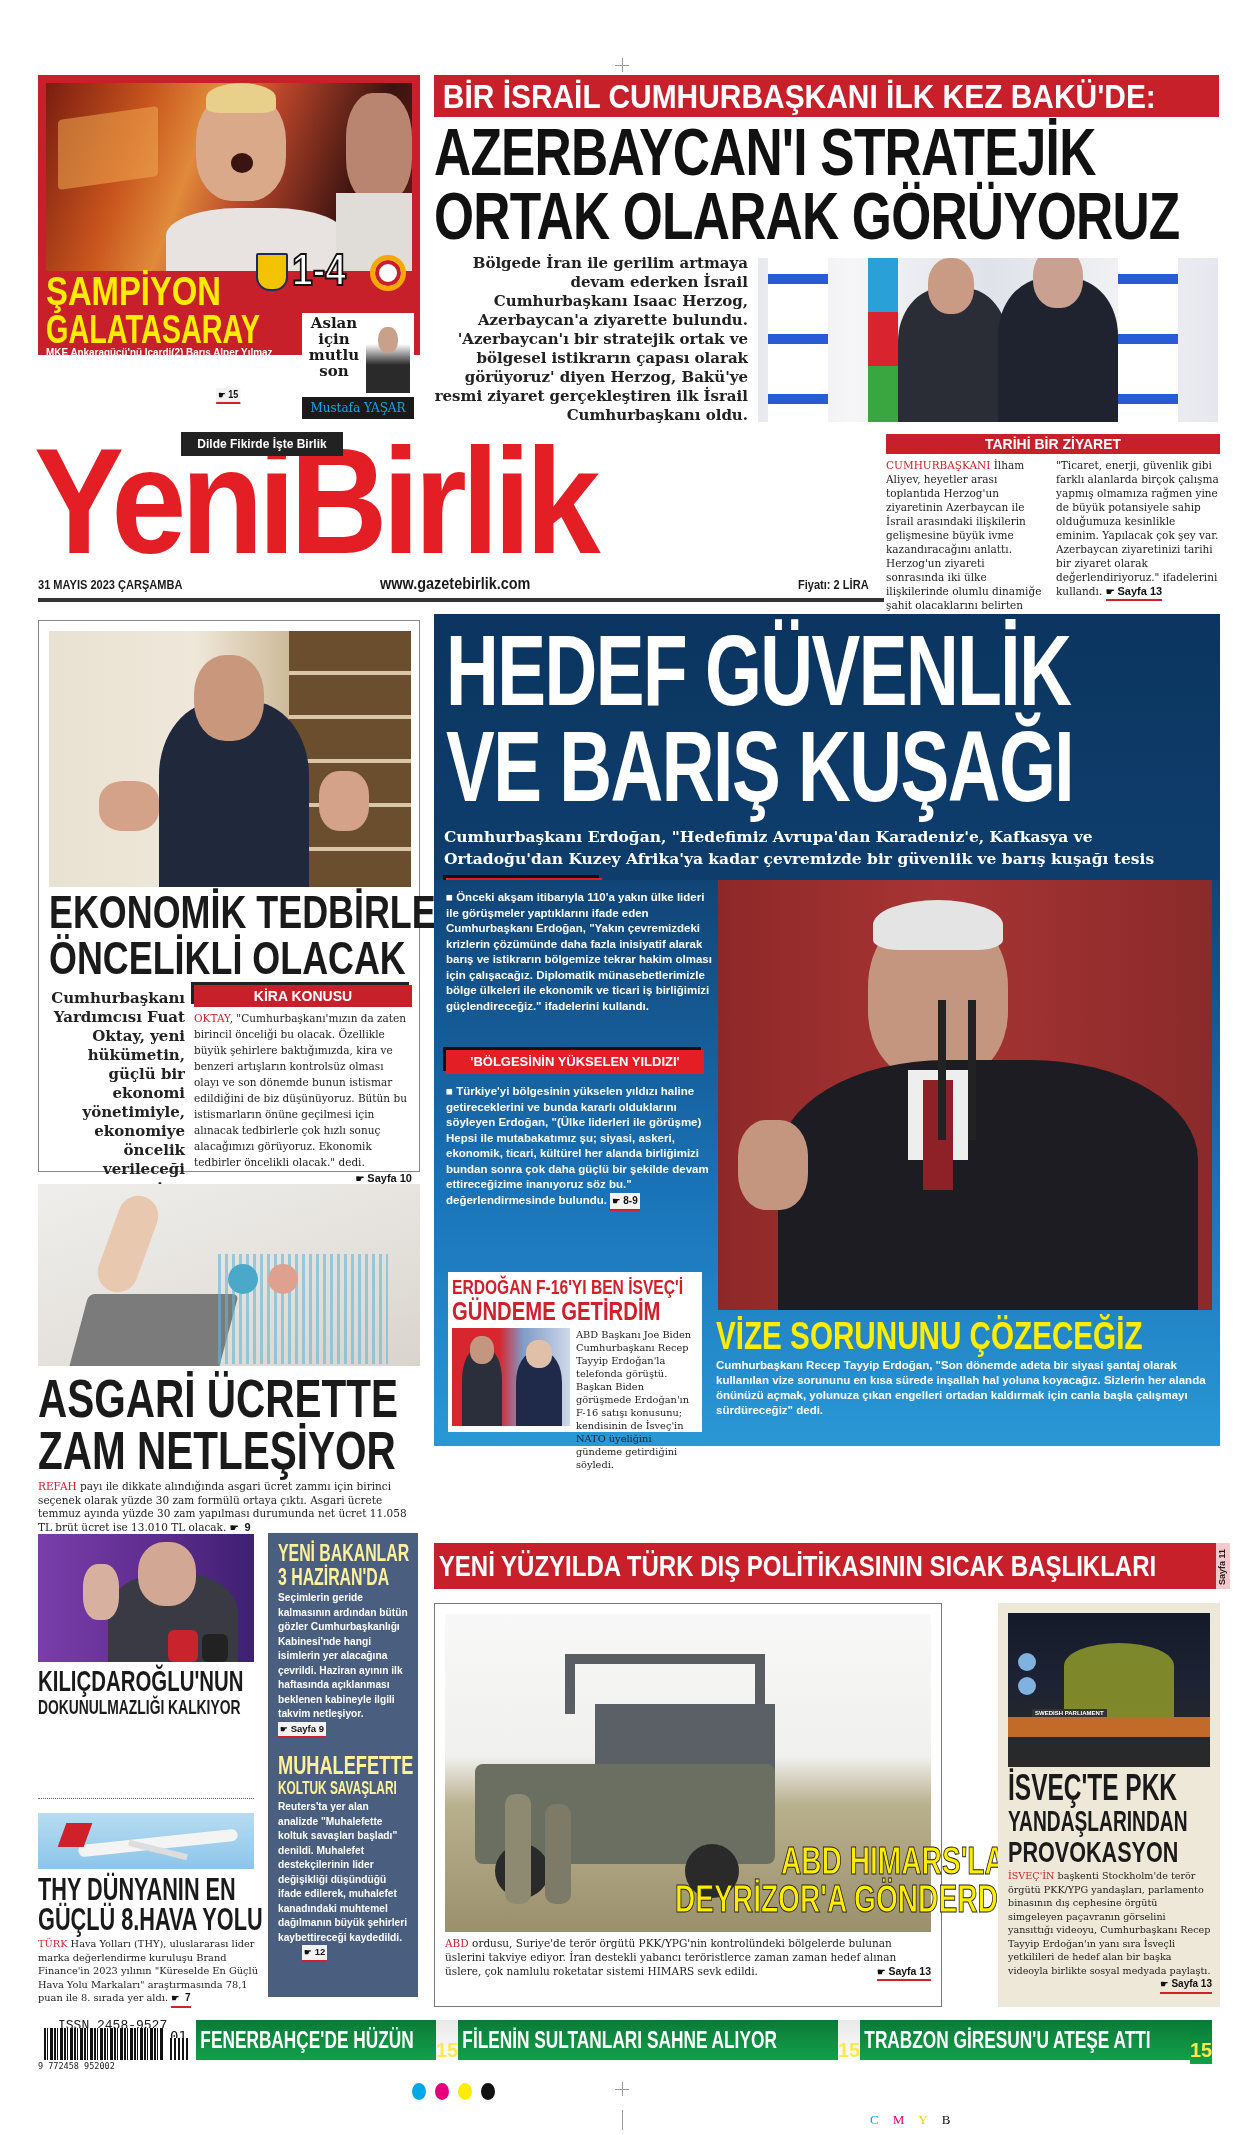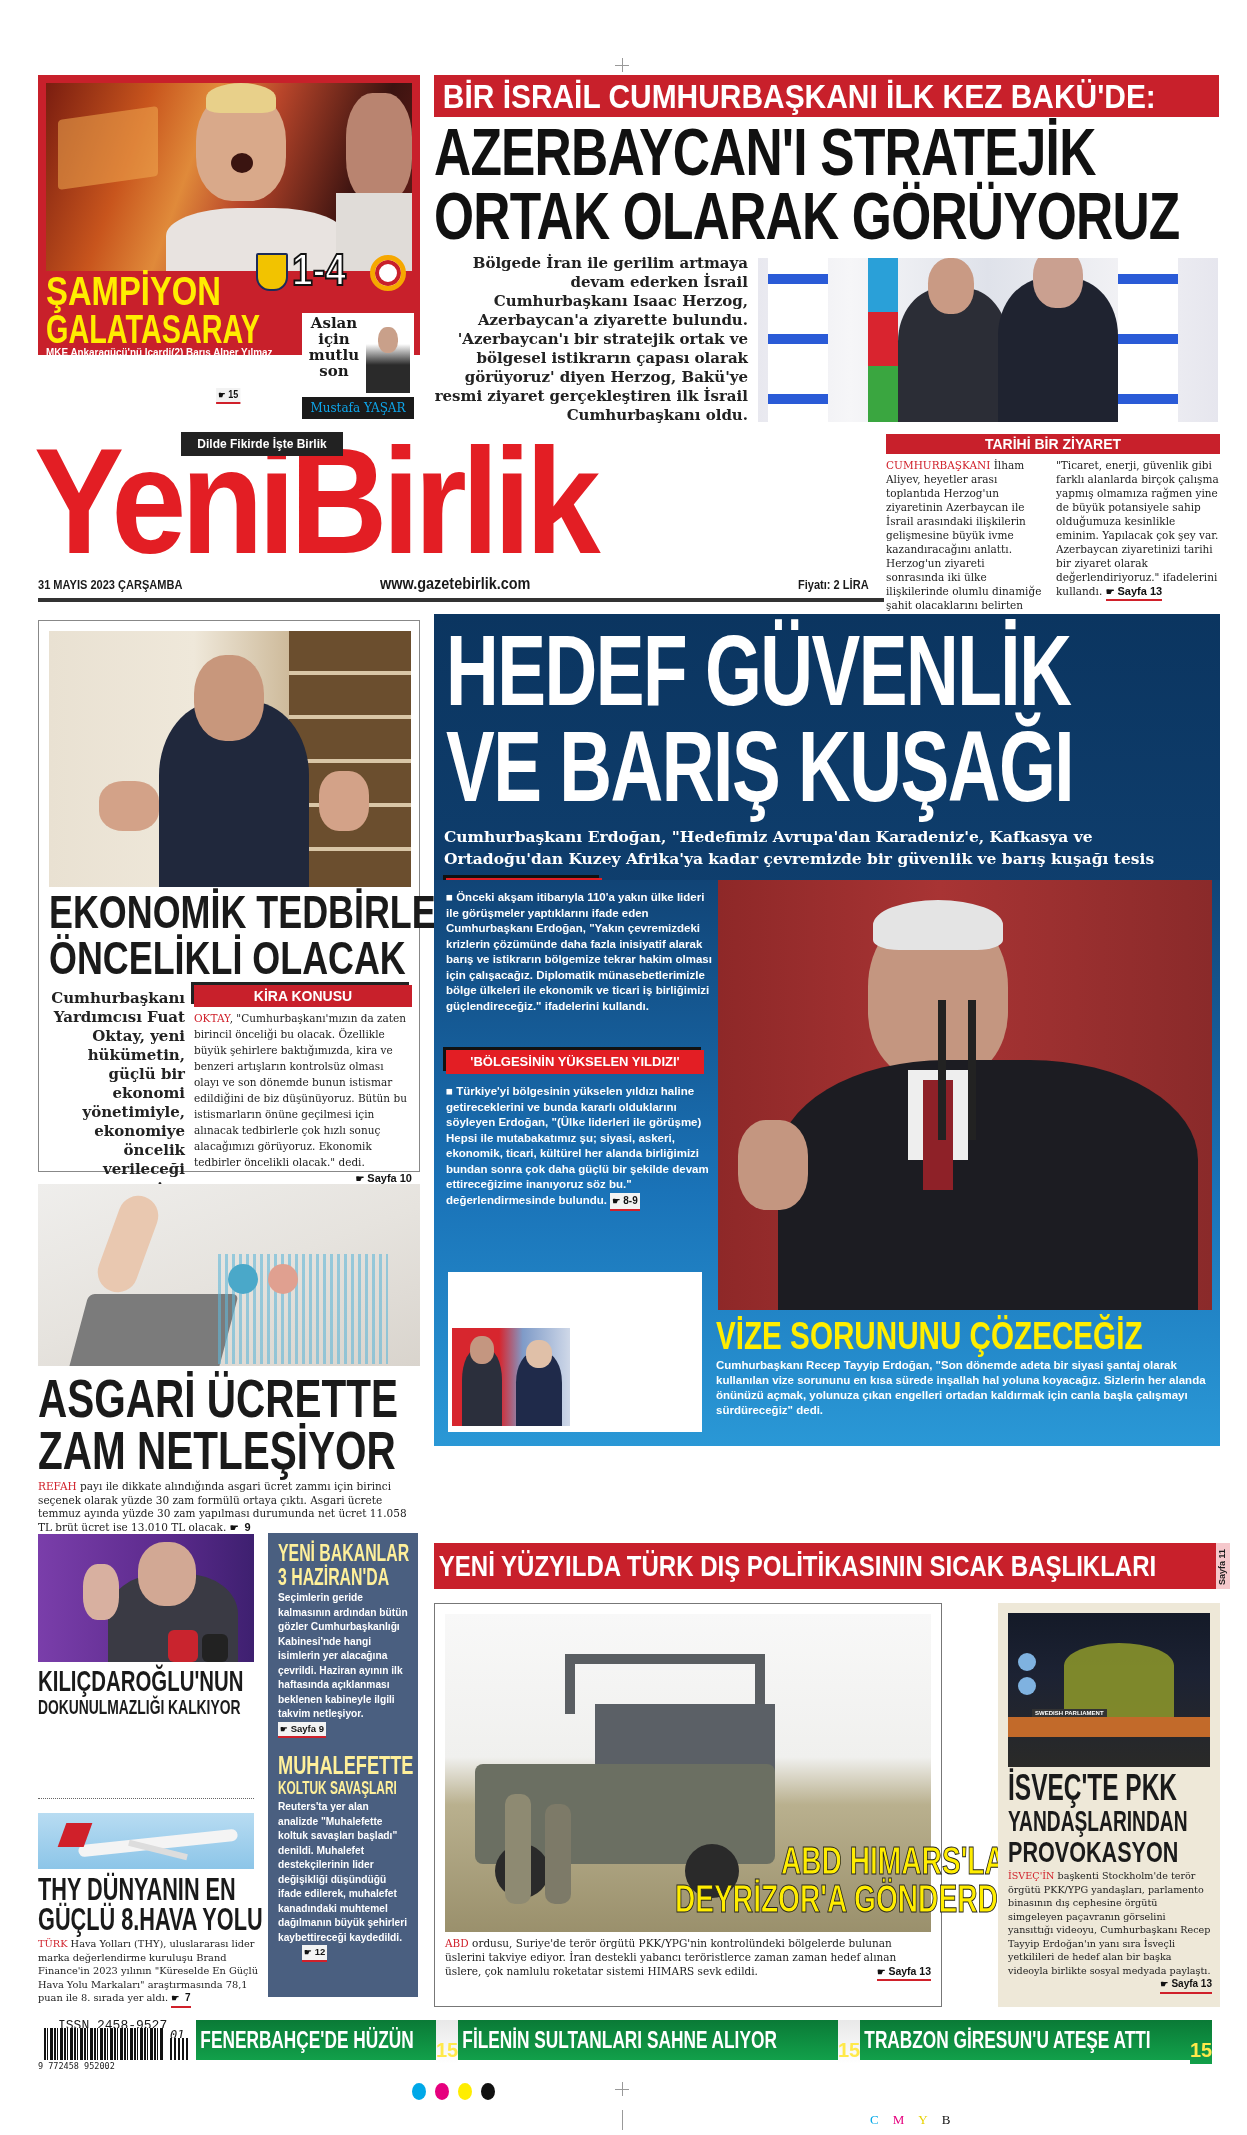--- a/index.html
+++ b/index.html
@@ -135,26 +135,31 @@
     <div style="position:absolute;left:155px;top:20px;width:130px;height:50px;background:#e4e4e4;border-radius:50% 50% 20% 20%;"></div>
     <div style="position:absolute;left:60px;top:180px;width:420px;height:250px;background:#1c1c22;border-radius:40% 40% 0 0;"></div>
     <div style="position:absolute;left:190px;top:190px;width:60px;height:90px;background:#eee;"></div>
     <div style="position:absolute;left:205px;top:200px;width:30px;height:110px;background:#8e2128;"></div>
     <div style="position:absolute;left:20px;top:240px;width:70px;height:90px;background:#c49680;border-radius:40%;"></div>
     <div style="position:absolute;left:220px;top:120px;width:8px;height:140px;background:#222;"></div>
     <div style="position:absolute;left:250px;top:120px;width:8px;height:140px;background:#222;"></div>
   </div>
 
   <div class="abs" style="left:14px;top:392px;width:254px;height:160px;background:#fff;padding:4px;">
+    <div>
+      <div class="cond" style="font-size:20px;line-height:22px;color:#d0202a;transform:scaleX(.78);">ERDOĞAN F-16'YI BEN İSVEÇ'İ</div>
+      <div class="cond" style="font-size:26px;line-height:26px;color:#d0202a;transform:scaleX(.78);">GÜNDEME GETİRDİM</div>
+    </div>
     <div class="photo" style="left:4px;top:56px;width:118px;height:98px;background:linear-gradient(90deg,#d7262e 0%,#d7262e 40%,#7f9bc8 60%,#cfd8e8 100%);">
       <div style="position:absolute;left:10px;top:20px;width:40px;height:80px;background:#2b2f3c;border-radius:40% 40% 0 0;"></div>
       <div style="position:absolute;left:18px;top:8px;width:24px;height:28px;background:#c49680;border-radius:45%;"></div>
       <div style="position:absolute;left:64px;top:24px;width:46px;height:76px;background:#1f2a4a;border-radius:40% 40% 0 0;"></div>
       <div style="position:absolute;left:74px;top:12px;width:26px;height:28px;background:#e0c0a8;border-radius:45%;"></div>
     </div>
+    <p class="abs serif" style="left:128px;top:56px;width:120px;font-size:9.8px;line-height:13px;color:#222;">ABD Başkanı Joe Biden Cumhurbaşkanı Recep Tayyip Erdoğan'la telefonda görüştü. Başkan Biden görüşmede Erdoğan'ın F-16 satışı konusunu; kendisinin de İsveç'in NATO üyeliğini gündeme getirdiğini söyledi.</p>
   </div>
 
   <div class="abs cond" style="left:282px;top:436px;font-size:38px;line-height:40px;color:#ffed00;transform:scaleX(.78);">VİZE SORUNUNU ÇÖZECEĞİZ</div>
   <p class="abs" style="left:282px;top:478px;width:494px;font-size:11.5px;line-height:15px;font-weight:700;color:#fff;">Cumhurbaşkanı Recep Tayyip Erdoğan, "Son dönemde adeta bir siyasi şantaj olarak kullanılan vize sorununu en kısa sürede inşallah hal yoluna koyacağız. Sizlerin her alanda önünüzü açmak, yolunuza çıkan engelleri ortadan kaldırmak için canla başla çalışmayı sürdüreceğiz" dedi.</p>
 </section>
 
 <section class="abs" style="left:38px;top:1184px;width:382px;height:340px;">
   <div class="photo" style="left:0;top:0;width:382px;height:182px;background:linear-gradient(160deg,#efeeec 0%,#e6e3de 50%,#d9d4cd 100%);">
     <div style="position:absolute;left:40px;top:110px;width:150px;height:80px;background:#7b7b7b;transform:skewX(-15deg);border-radius:6px;"></div>
     <div style="position:absolute;left:180px;top:70px;width:170px;height:110px;background:repeating-linear-gradient(90deg,#60b7d8 0 3px,transparent 3px 7px);opacity:.6;"></div>
@@ -264,21 +269,21 @@
   </h2>
   <p class="abs serif" style="left:10px;top:266px;width:204px;font-size:9.6px;line-height:13.5px;color:#222;">
     <span class="red">İSVEÇ'İN</span><span> başkenti Stockholm'de terör örgütü PKK/YPG yandaşları, parlamento binasının dış cephesine örgütü simgeleyen paçavranın görselini yansıttığı videoyu, Cumhurbaşkanı Recep Tayyip Erdoğan'ın yanı sıra İsveçli yetkilileri de hedef alan bir başka videoyla birlikte sosyal medyada paylaştı.</span>
     <span class="ref" style="font-size:10px;float:right;"><span class="hand">☛</span><span>Sayfa 13</span></span>
   </p>
 </section>
 
 <div class="abs" style="left:38px;top:2018px;width:160px;height:54px;">
   <div class="abs" style="left:20px;top:0;font-family:Liberation Mono, monospace;font-size:13px;">ISSN 2458-9527</div>
   <div class="abs" style="left:6px;top:10px;width:120px;height:32px;background:repeating-linear-gradient(90deg,#111 0 2px,#fff 2px 3px,#111 3px 4px,#fff 4px 6px,#111 6px 9px,#fff 9px 10px);"></div>
-  <div class="abs" style="left:132px;top:10px;font-family:'DejaVu Sans Mono',monospace;font-size:12px;font-style:italic;">01</div>
+  <div class="abs" style="left:132px;top:10px;font-family:'DejaVu Sans Mono',monospace;font-size:14px;">01</div>
   <div class="abs" style="left:132px;top:20px;width:20px;height:22px;background:repeating-linear-gradient(90deg,#111 0 2px,#fff 2px 4px);"></div>
   <div class="abs" style="left:0;top:43px;font-family:'DejaVu Sans Mono',monospace;font-size:8.5px;">9 772458 952002</div>
 </div>
 
 <nav class="abs" style="left:196px;top:2020px;width:1016px;height:44px;display:flex;">
   <div style="position:relative;width:240px;height:40px;background:linear-gradient(#0a7a36,#12a04a);overflow:hidden;">
     <span class="cond" style="font-size:24px;line-height:40px;color:#fff;padding-left:6px;transform:scaleX(.72);">FENERBAHÇE'DE HÜZÜN</span>
   </div>
   <div class="cond" style="width:22px;font-size:20px;color:#ffe94a;line-height:60px;background:linear-gradient(#e8e8e8,#fff);text-align:center;">15</div>
   <div style="position:relative;width:380px;height:40px;background:linear-gradient(#0a7a36,#12a04a);overflow:hidden;">

